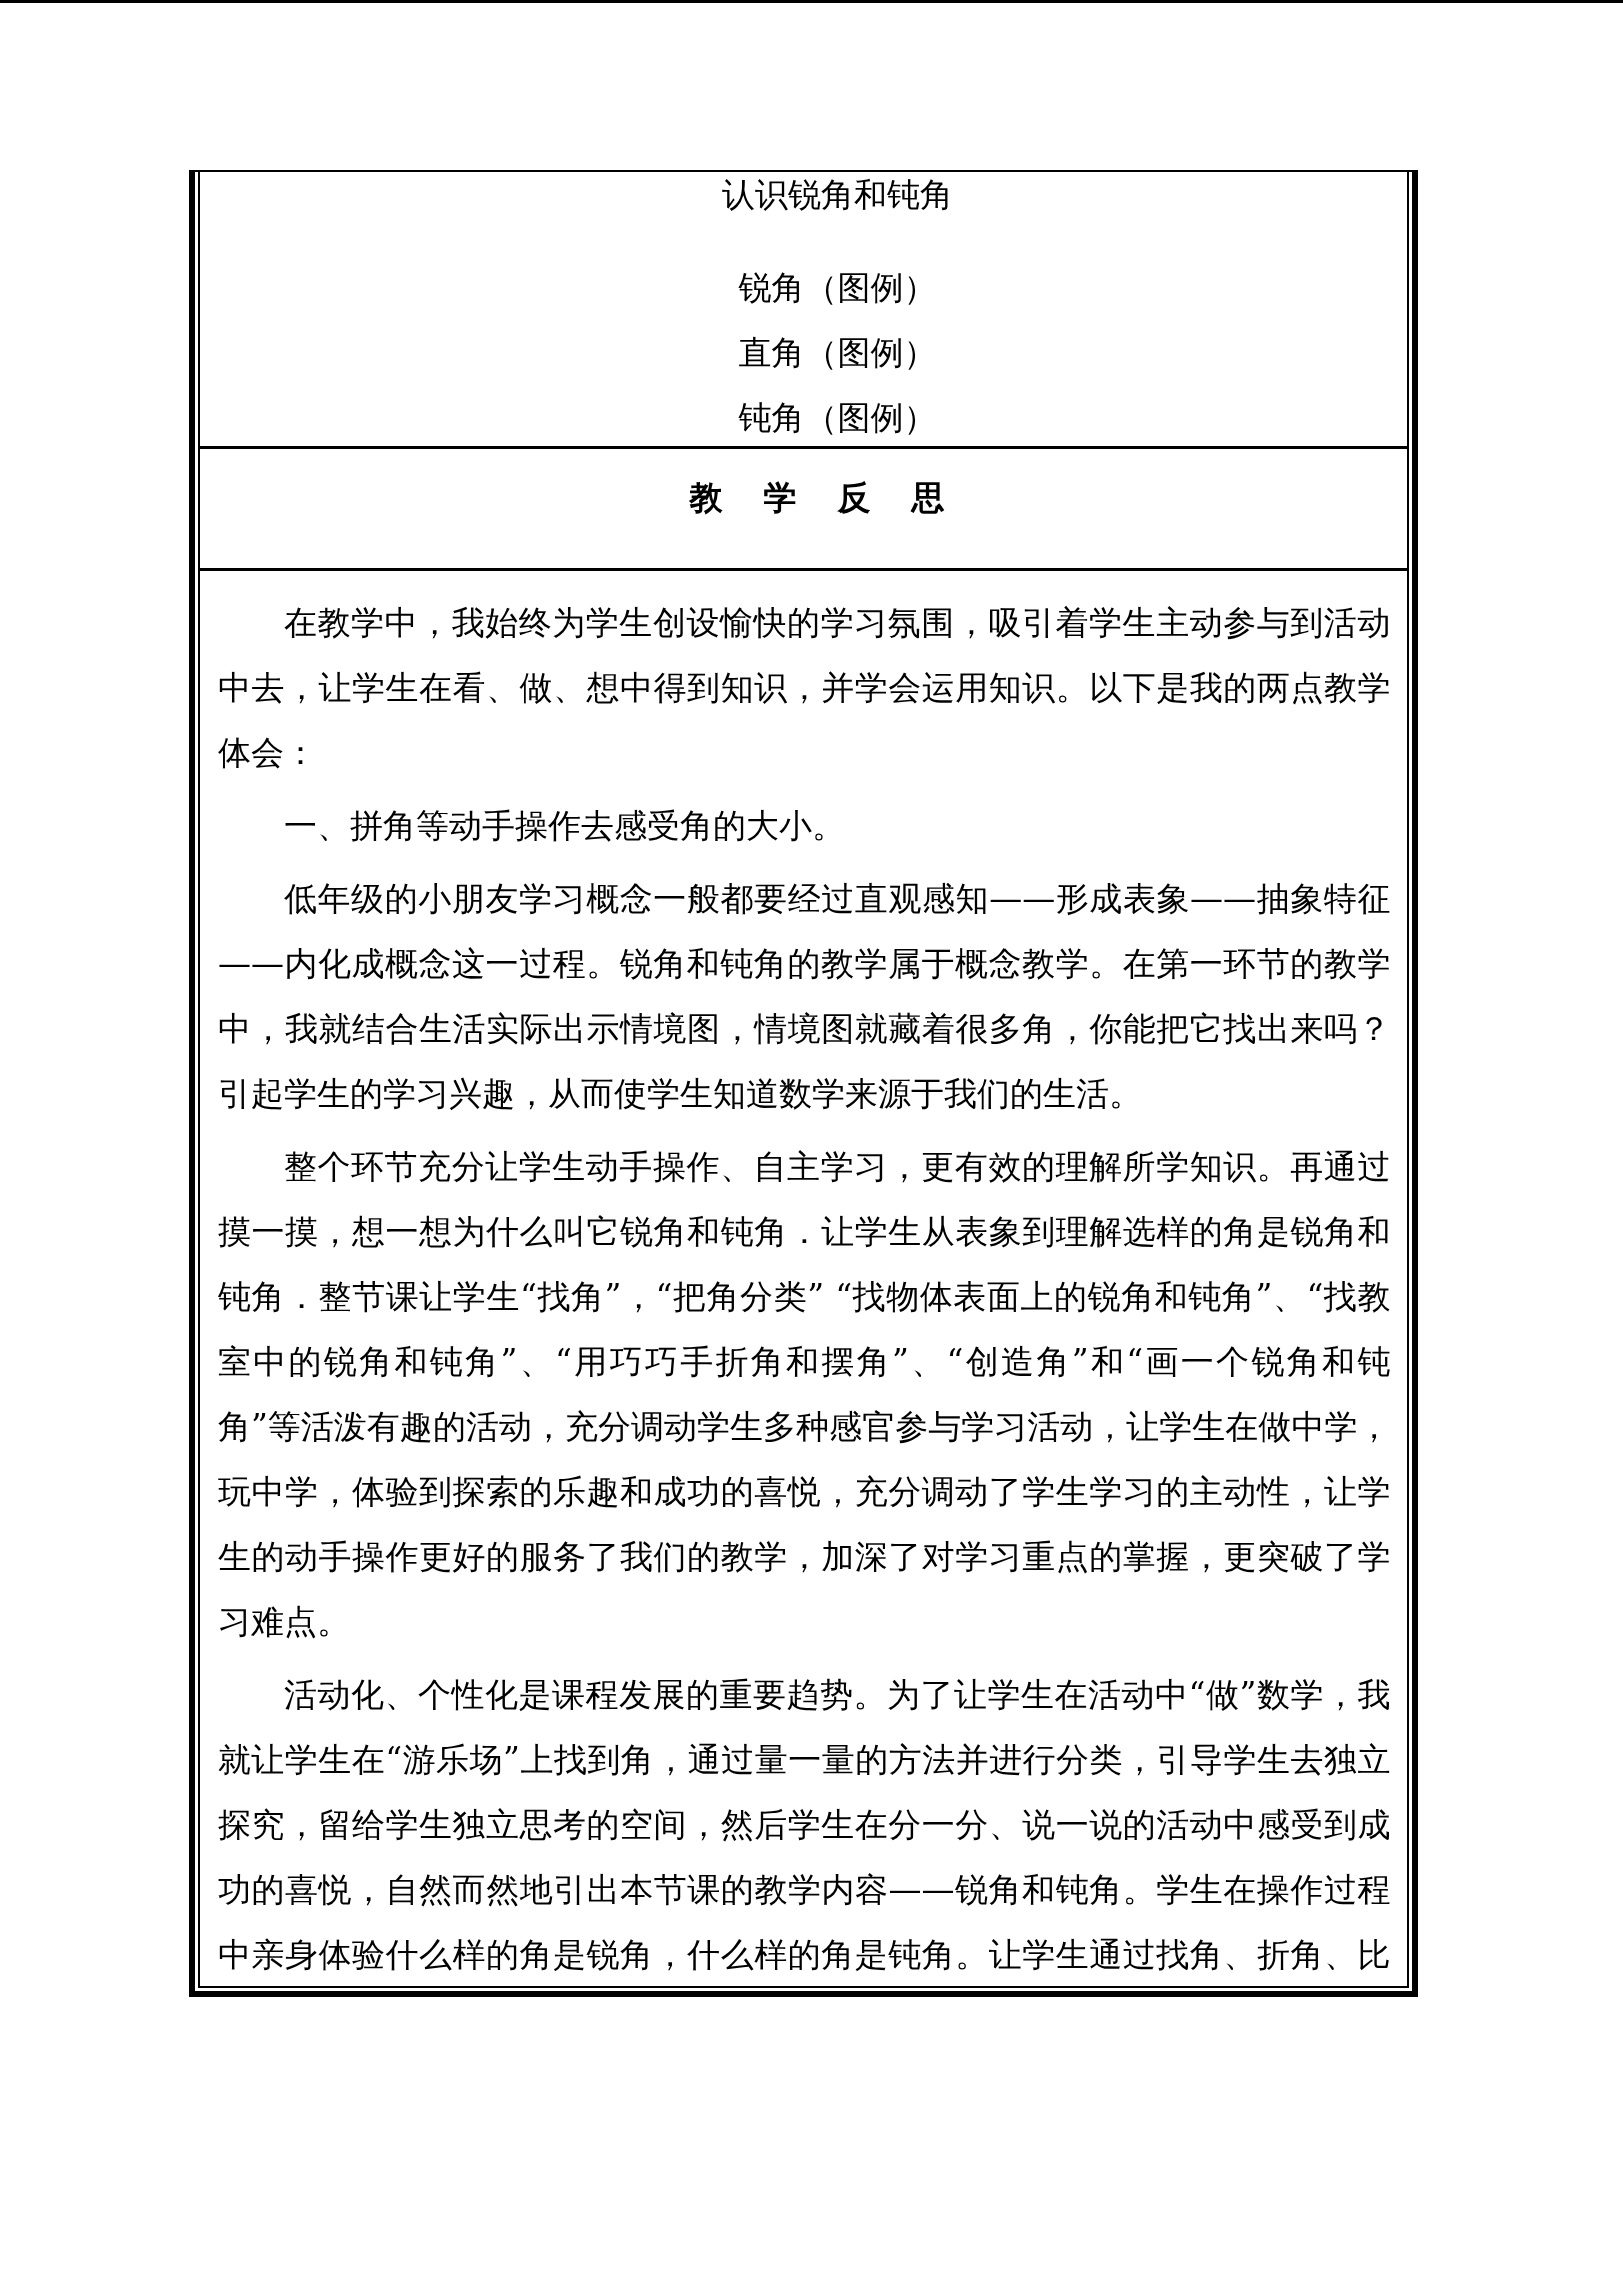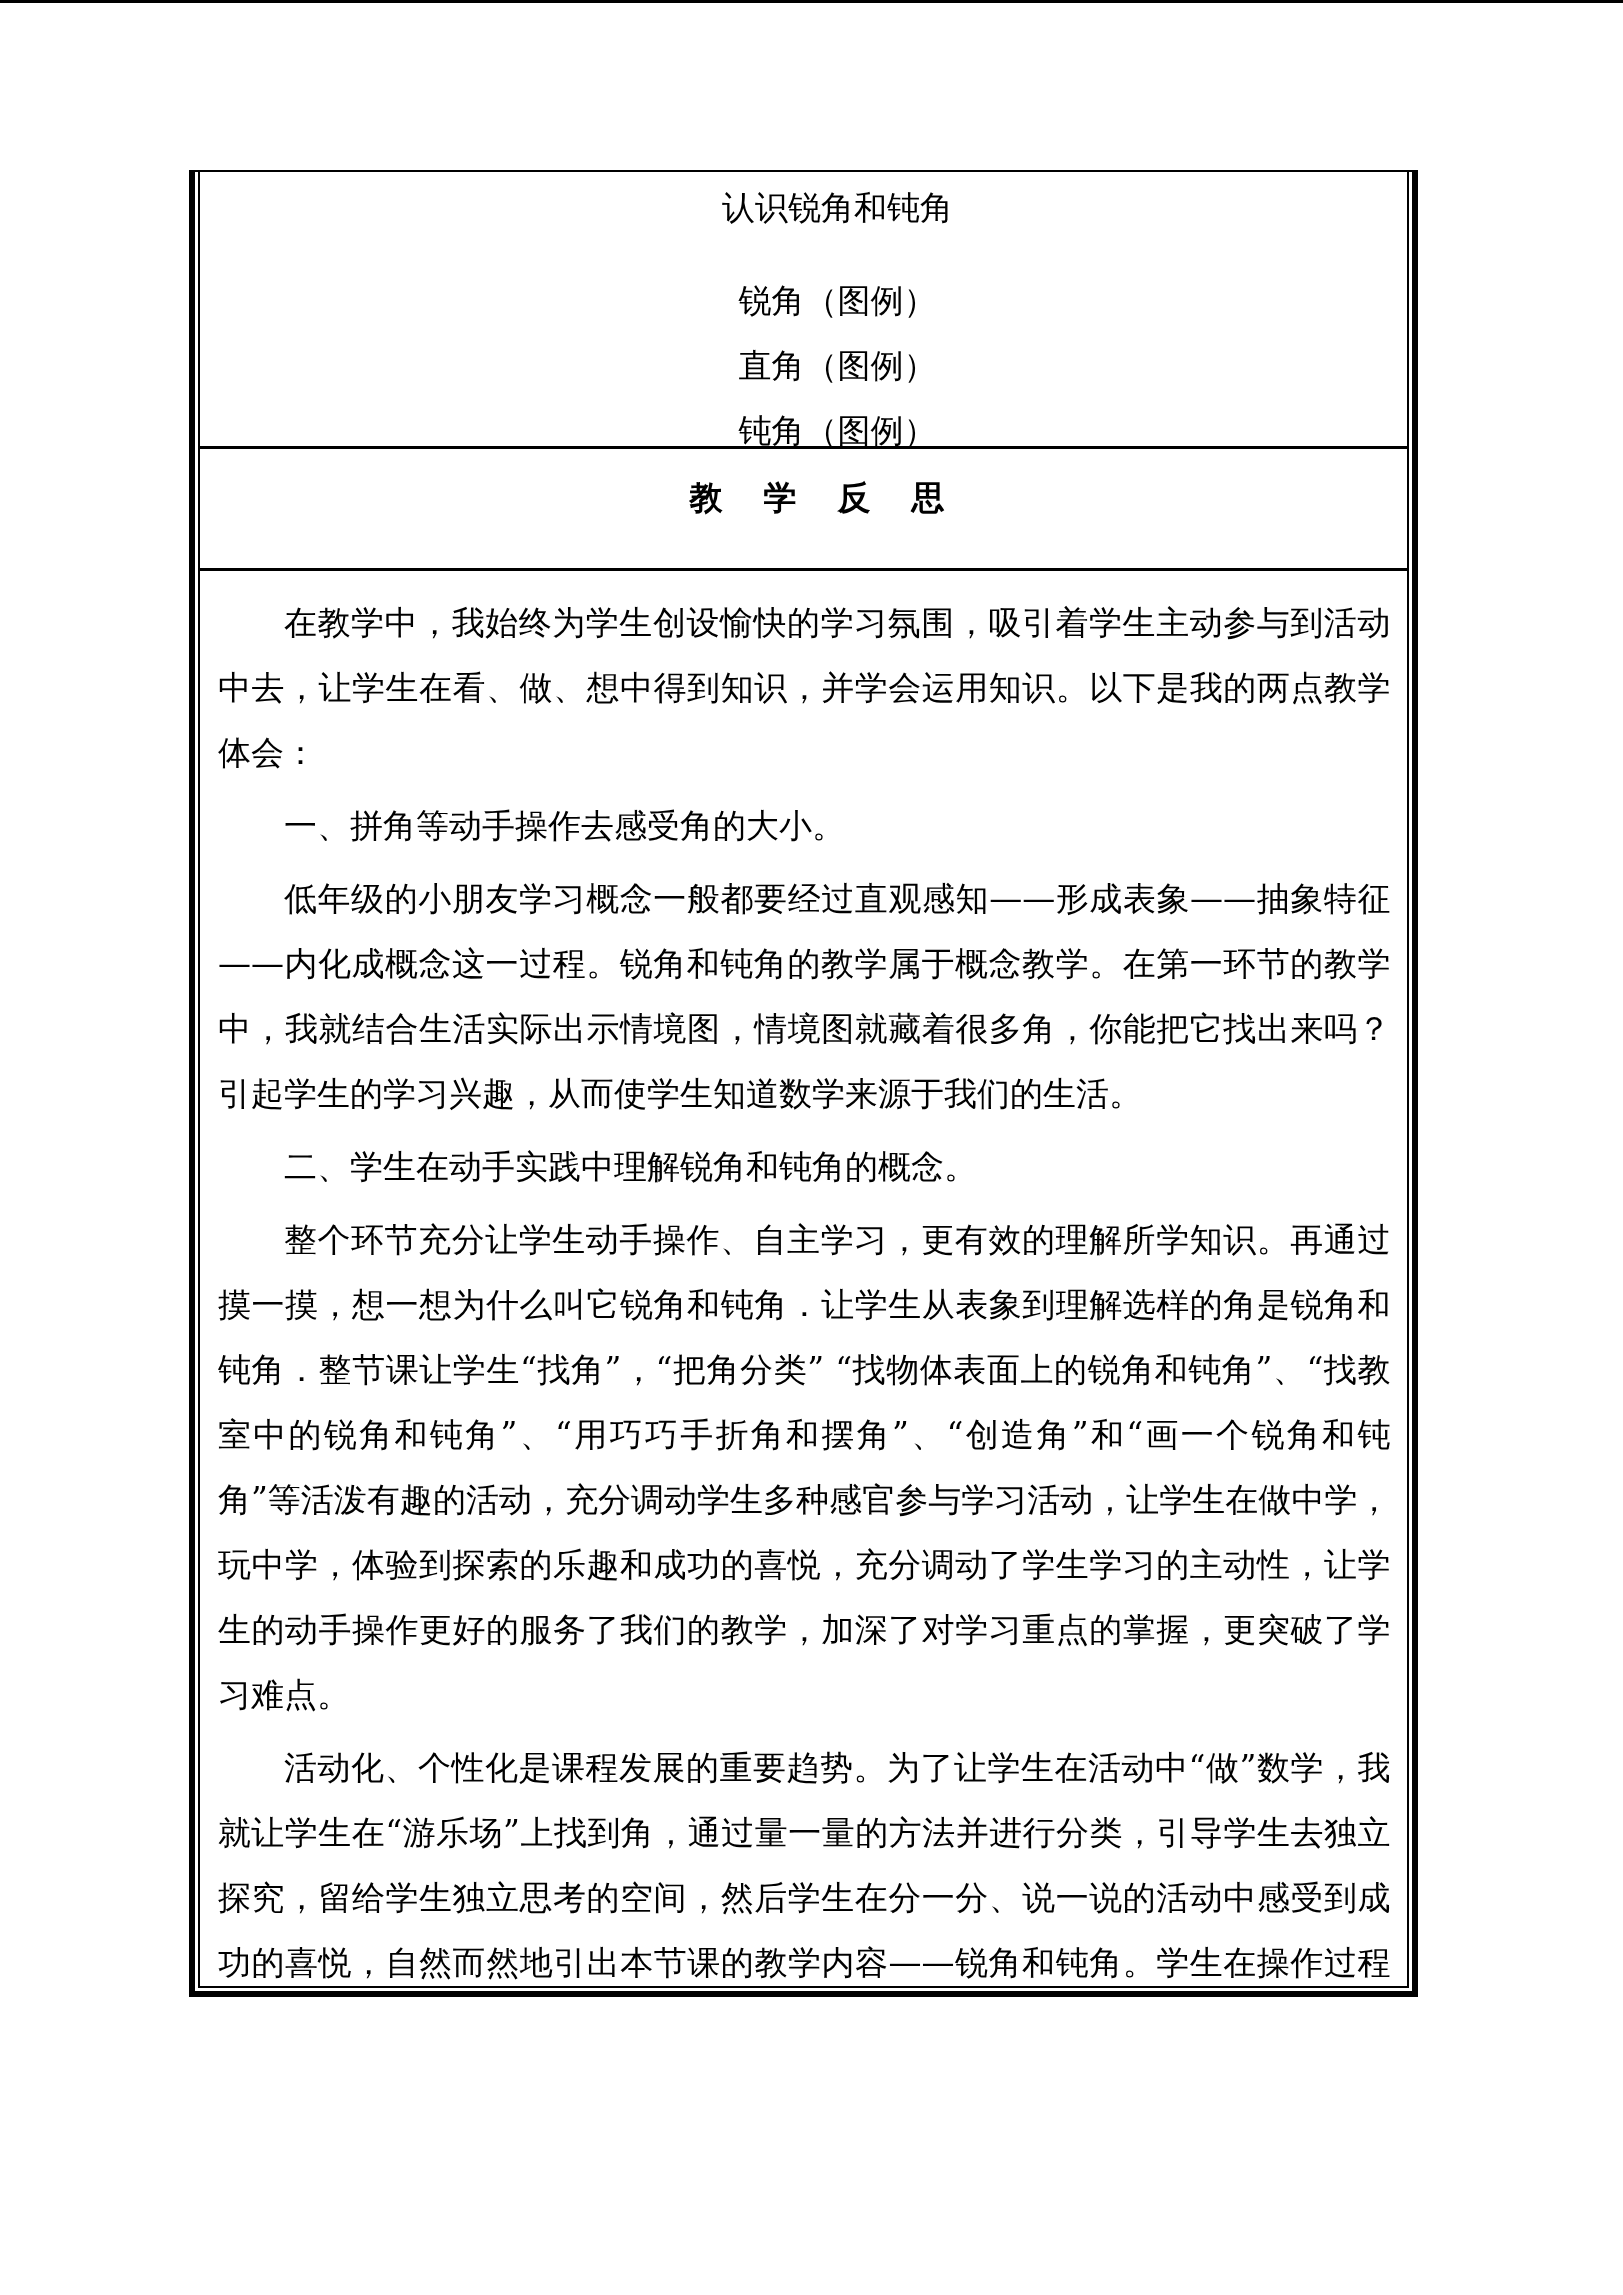--- a/index.html
+++ b/index.html
@@ -37,21 +37,21 @@
     overflow: hidden;
   }
   .row-title {
     box-sizing: border-box;
     height: 274px;
     text-align: center;
     padding-left: 68px;
     overflow: hidden;
   }
   .cell-title {
-    padding-top: 17px;
+    padding-top: 4px;
     font-size: 33px;
     line-height: 37px;
   }
   .example-line {
     font-size: 33px;
     line-height: 65px;
   }
   .example-first { margin-top: 42px; }
   .sep-1 { height: 2.7px; background: #000000; }
   .sep-2 { height: 3.4px; background: #000000; }
@@ -101,21 +101,20 @@
       <div class="sep-1"></div>
 
       <div class="row-header">教学反思</div>
 
       <div class="sep-2"></div>
 
       <div class="row-body">
         <p>在教学中，我始终为学生创设愉快的学习氛围，吸引着学生主动参与到活动中去，让学生在看、做、想中得到知识，并学会运用知识。以下是我的两点教学体会：</p>
         <p>一、拼角等动手操作去感受角的大小。</p>
         <p>低年级的小朋友学习概念一般都要经过直观感知——形成表象——抽象特征——内化成概念这一过程。锐角和钝角的教学属于概念教学。在第一环节的教学中，我就结合生活实际出示情境图，情境图就藏着很多角，你能把它找出来吗？引起学生的学习兴趣，从而使学生知道数学来源于我们的生活。</p>
-        <p>二、学生在动手实践中理解锐角和钝角的概念。</p>
         <p>整个环节充分让学生动手操作、自主学习，更有效的理解所学知识。再通过摸一摸，想一想为什么叫它锐角和钝角．让学生从表象到理解选样的角是锐角和钝角．整节课让学生“找角”，“把角分类” “找物体表面上的锐角和钝角”、“找教室中的锐角和钝角”、“用巧巧手折角和摆角”、“创造角”和“画一个锐角和钝角”等活泼有趣的活动，充分调动学生多种感官参与学习活动，让学生在做中学，玩中学，体验到探索的乐趣和成功的喜悦，充分调动了学生学习的主动性，让学生的动手操作更好的服务了我们的教学，加深了对学习重点的掌握，更突破了学习难点。</p>
         <p>活动化、个性化是课程发展的重要趋势。为了让学生在活动中“做”数学，我就让学生在“游乐场”上找到角，通过量一量的方法并进行分类，引导学生去独立探究，留给学生独立思考的空间，然后学生在分一分、说一说的活动中感受到成功的喜悦，自然而然地引出本节课的教学内容——锐角和钝角。学生在操作过程中亲身体验什么样的角是锐角，什么样的角是钝角。让学生通过找角、折角、比角、动手去量角，画角，拼角等动手操作去感受角的大小。</p>
       </div>
 
     </div>
   </div>
 </div>
 
 
 </body></html>

